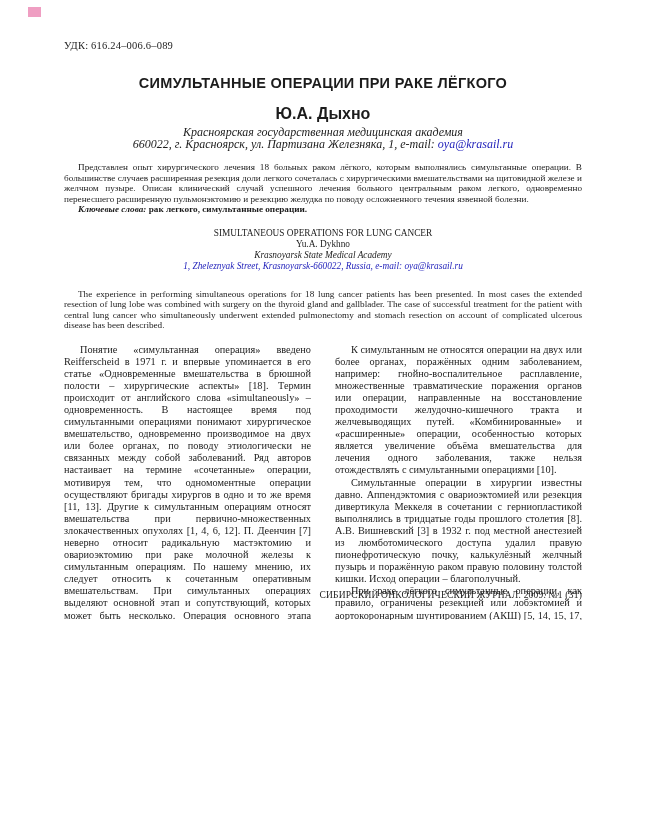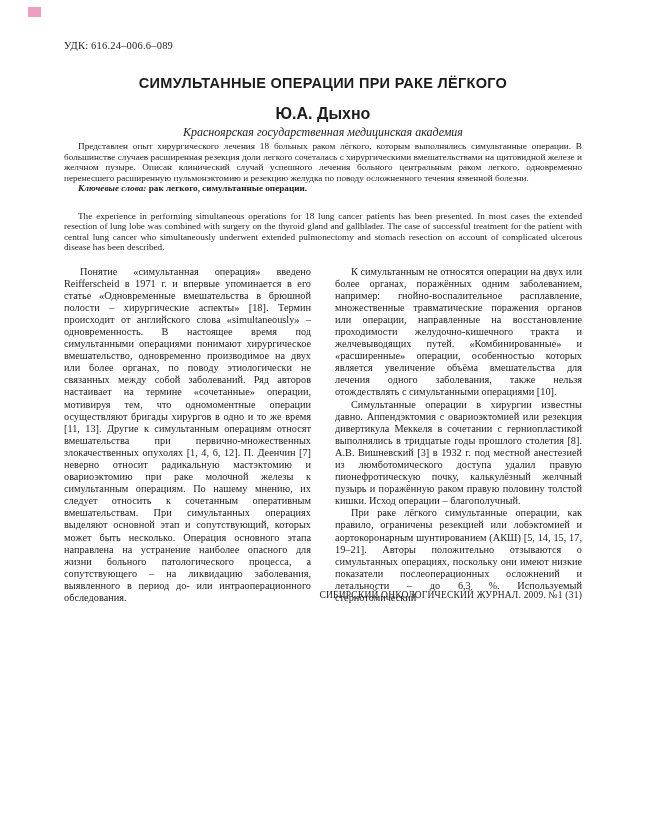--- a/index.html
+++ b/index.html
@@ -45,21 +45,21 @@
   }
   .affil {
     margin-top: 3px;
     text-align: center;
     font-style: italic;
     font-size: 12px;
     line-height: 12px;
   }
   a.email-link { color: #2323bb; text-decoration: none; }
   .abstract {
-    margin-top: 3px;
+    margin-top: 12px;
     font-size: 9.2px;
     line-height: 10.5px;
     text-align: justify;
   }
   .abstract p, .kw { text-indent: 14px; }
   .kw {
     font-size: 9.2px;
     line-height: 10.5px;
     text-align: justify;
     font-weight: bold;
@@ -102,27 +102,34 @@
   <div class="scan-artifact"></div>
 
   <div class="udk">УДК: 616.24–006.6–089</div>
 
   <h1 class="article-title">СИМУЛЬТАННЫЕ ОПЕРАЦИИ ПРИ РАКЕ ЛЁГКОГО</h1>
 
   <div class="author">Ю.А. Дыхно</div>
 
   <div class="affil">
     <div>Красноярская государственная медицинская академия</div>
+    <div><span>660022, г. Красноярск, ул. Партизана Железняка, 1,  e-mail: </span><a class="email-link" href="#">oya@krasail.ru</a></div>
   </div>
 
   <div class="abstract">
     <p>Представлен опыт хирургического лечения 18 больных раком лёгкого, которым выполнялись симультанные операции. В большинстве случаев расширенная резекция доли легкого сочеталась с хирургическими вмешательствами на щитовидной железе и желчном пузыре. Описан клинический случай успешного лечения больного центральным раком легкого, одновременно перенесшего расширенную пульмонэктомию и резекцию желудка по поводу осложненного течения язвенной болезни.</p>
     <div class="kw"><span class="kw-label">Ключевые слова:</span><span> рак легкого, симультанные операции.</span></div>
   </div>
 
+  <div class="en-block">
+    <div class="en-title">SIMULTANEOUS OPERATIONS FOR LUNG CANCER</div>
+    <div class="en-author">Yu.A. Dykhno</div>
+    <div class="en-affil">Krasnoyarsk State Medical Academy</div>
+    <div class="en-address"><a class="email-link" href="#">1, Zheleznyak Street, Krasnoyarsk-660022, Russia, e-mail: oya@krasail.ru</a></div>
+  </div>
 
   <div class="abstract abstract-en">
     <p>The experience in performing  simultaneous operations for 18 lung cancer patients has been presented. In most cases the extended resection of lung lobe was combined with surgery on the thyroid gland and gallblader. The case of successful  treatment for the patient with central lung cancer who simultaneously underwent extended pulmonectomy and stomach resection on account of complicated ulcerous disease has been described.</p>
   </div>
 
   <div class="columns">
     <div class="col">
       <p>Понятие «симультанная операция» введено Reifferscheid в 1971 г. и впервые упоминается в его статье «Одновременные вмешательства в брюшной полости – хирургические аспекты» [18]. Термин происходит от английского слова «simultaneously» – одновременность. В настоящее время под симультанными операциями понимают хирургическое вмешательство, одновременно производимое на двух или более органах, по поводу этиологически не связанных между собой заболеваний. Ряд авторов настаивает на термине «сочетанные» операции, мотивируя тем, что одномоментные операции осуществляют бригады хирургов в одно и то же время [11, 13]. Другие к симультанным операциям относят вмешательства при первично-множественных злокачественных опухолях [1, 4, 6, 12]. П. Деенчин [7] неверно относит радикальную мастэктомию и овариоэктомию при раке молочной железы к симультанным операциям. По нашему мнению, их следует относить к сочетанным оперативным вмешательствам. При симультанных операциях выделяют основной этап и сопутствующий, которых может быть несколько. Операция основного этапа направлена на устранение наиболее опасного для жизни больного патологического процесса, а сопутствующего – на ликвидацию заболевания, выявленного в период до- или интраоперационного обследования.</p>
     </div>
     <div class="col">

